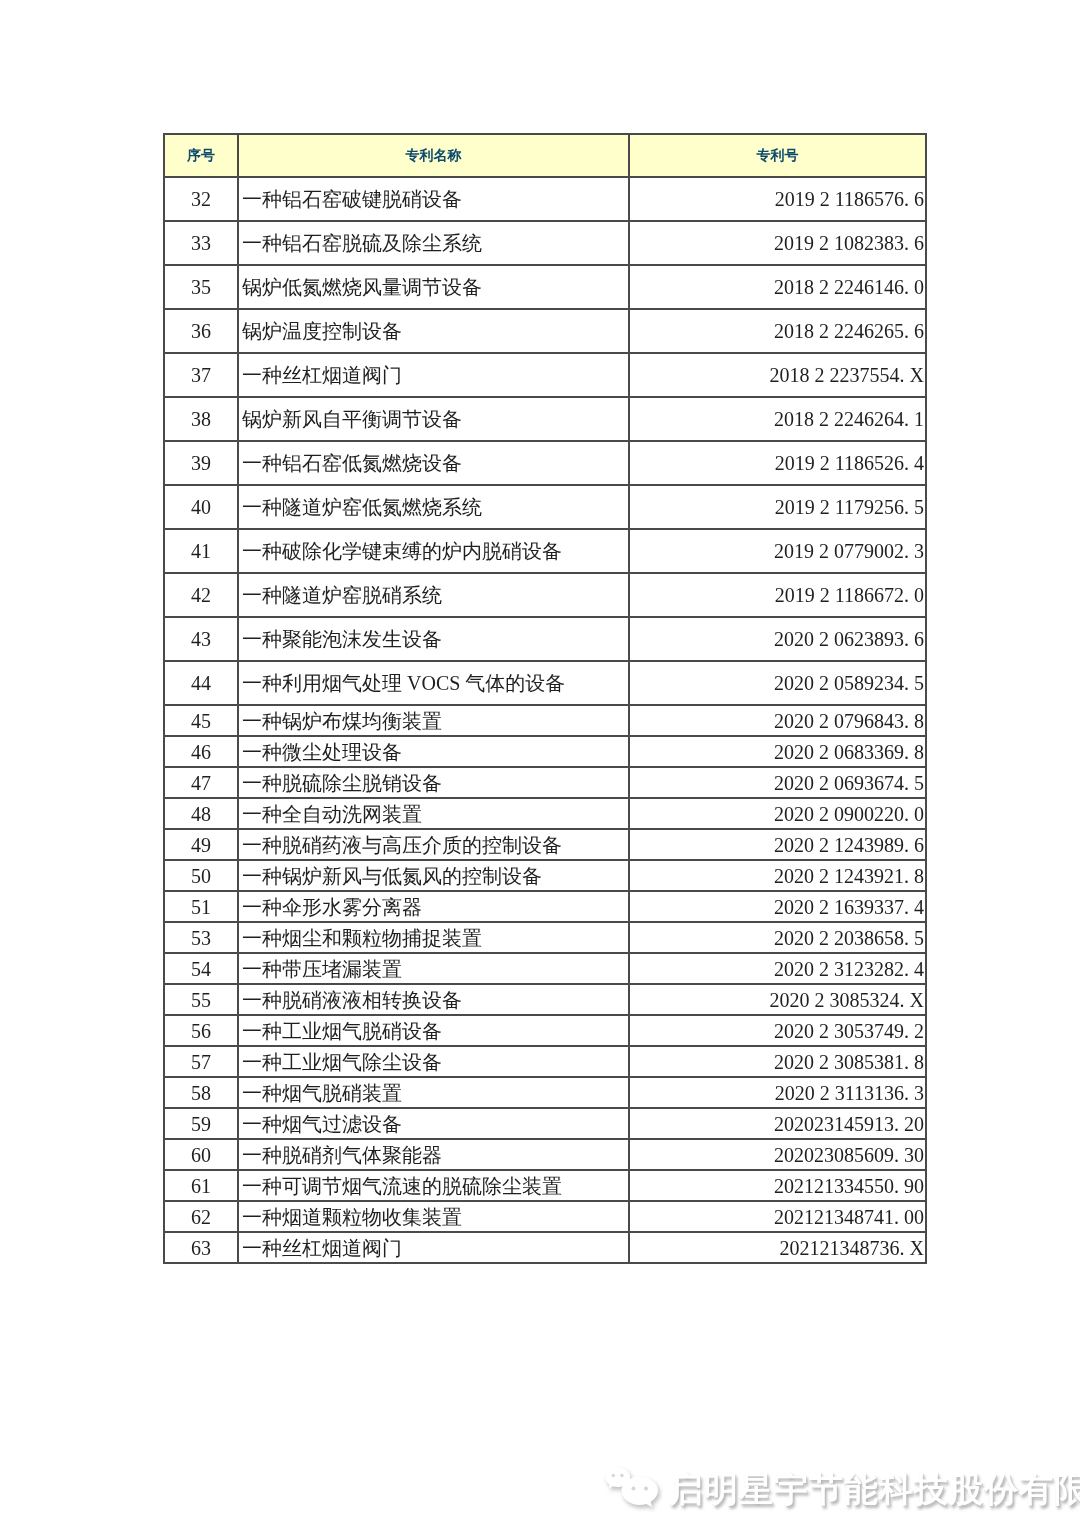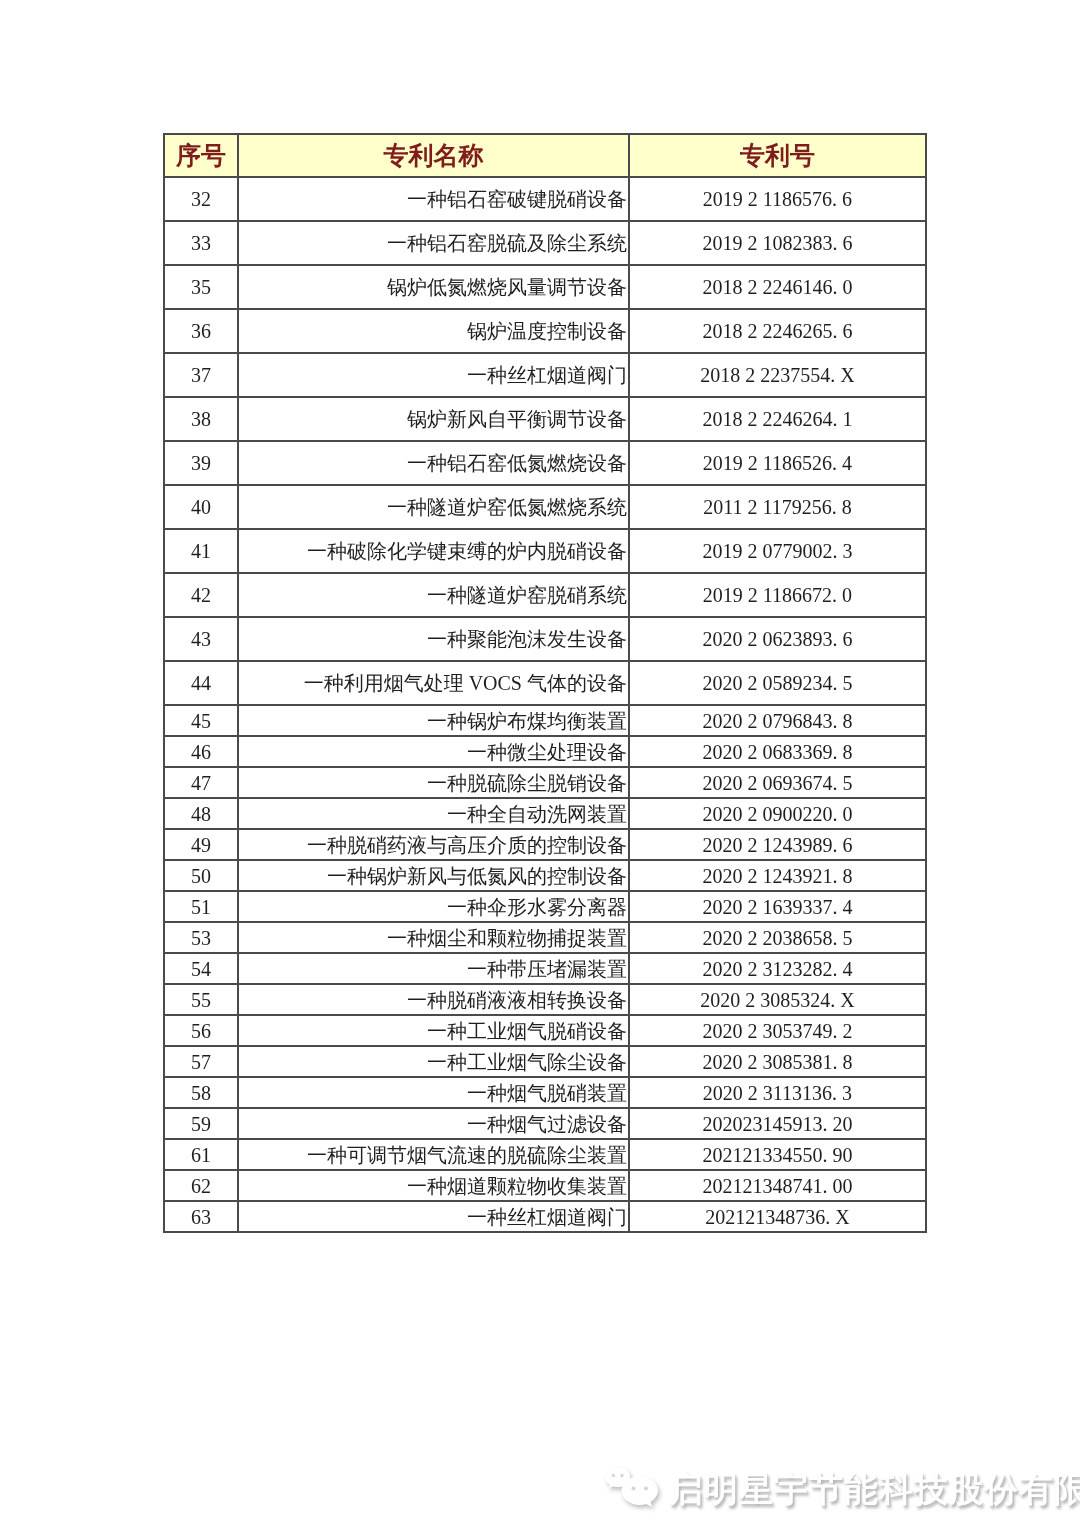--- a/index.html
+++ b/index.html
@@ -19,28 +19,28 @@
     position:absolute;left:163px;top:133px;width:762px;
     border-collapse:collapse;table-layout:fixed;
   }
   table.patents th, table.patents td{
     border:2px solid var(--border);
     overflow:hidden;white-space:nowrap;
     vertical-align:middle;
   }
   table.patents th{
     background:var(--header-bg);
-    height:39px;font-size:25px;font-weight:700;color:#7f1d1d;text-align:center;
+    height:39px;font-size:14px;font-weight:700;color:#0c4a6e;text-align:center;
   }
   table.patents td{font-size:20px;color:var(--text);line-height:1;}
   tr.tall td{height:40px;margin-top:33px;}
   tr.short td{height:27px;margin-top:15px;}
   td.serial{text-align:center;color:var(--serial-green);}
-  td.name{text-align:right;padding-left:24px;}
-  td.num{text-align:center;}
+  td.name{text-align:left;padding-left:3px;}
+  td.num{text-align:right;}
 
   .watermark{
     position:absolute;left:604px;top:1462px;height:56px;
     display:flex;align-items:center;gap:7px;
     font-family:"Liberation Sans","DejaVu Sans",sans-serif;
   }
   .watermark-text{
     font-size:34px;font-weight:700;letter-spacing:1px;
     color:#ffffff;
     text-shadow:2px 3px 3px #b5b5b5, 1px 1px 1px #d8d8d8;
@@ -101,21 +101,21 @@
           <td class="num">2018 2 2246264. 1</td>
         </tr>
         <tr class="tall">
           <td class="serial">39</td>
           <td class="name">一种铝石窑低氮燃烧设备</td>
           <td class="num">2019 2 1186526. 4</td>
         </tr>
         <tr class="tall">
           <td class="serial">40</td>
           <td class="name">一种隧道炉窑低氮燃烧系统</td>
-          <td class="num">2011 2 1179256. 8</td>
+          <td class="num">2019 2 1179256. 5</td>
         </tr>
         <tr class="tall">
           <td class="serial">41</td>
           <td class="name">一种破除化学键束缚的炉内脱硝设备</td>
           <td class="num">2019 2 0779002. 3</td>
         </tr>
         <tr class="tall">
           <td class="serial">42</td>
           <td class="name">一种隧道炉窑脱硝系统</td>
           <td class="num">2019 2 1186672. 0</td>
@@ -192,20 +192,25 @@
         </tr>
         <tr class="short">
           <td class="serial">58</td>
           <td class="name">一种烟气脱硝装置</td>
           <td class="num">2020 2 3113136. 3</td>
         </tr>
         <tr class="short">
           <td class="serial">59</td>
           <td class="name">一种烟气过滤设备</td>
           <td class="num">202023145913. 20</td>
+        </tr>
+        <tr class="short">
+          <td class="serial">60</td>
+          <td class="name">一种脱硝剂气体聚能器</td>
+          <td class="num">202023085609. 30</td>
         </tr>
         <tr class="short">
           <td class="serial">61</td>
           <td class="name">一种可调节烟气流速的脱硫除尘装置</td>
           <td class="num">202121334550. 90</td>
         </tr>
         <tr class="short">
           <td class="serial">62</td>
           <td class="name">一种烟道颗粒物收集装置</td>
           <td class="num">202121348741. 00</td>

